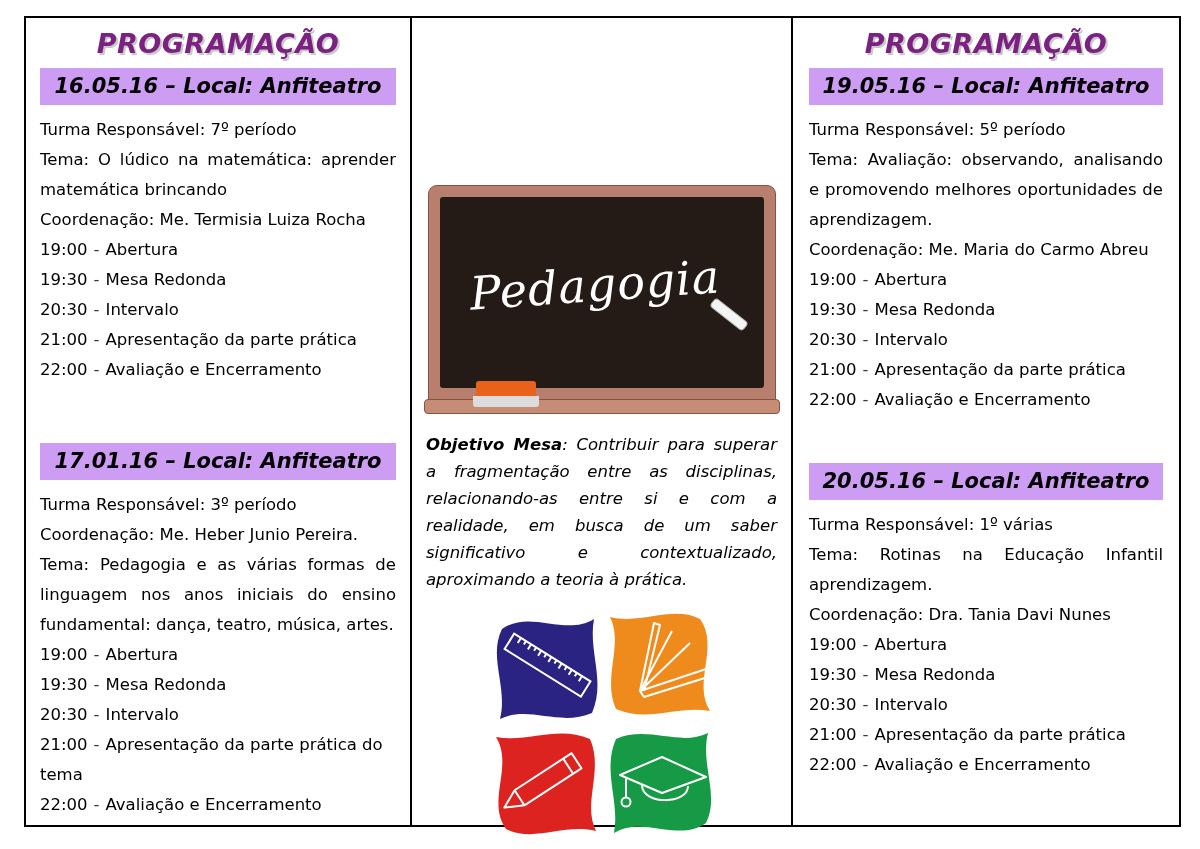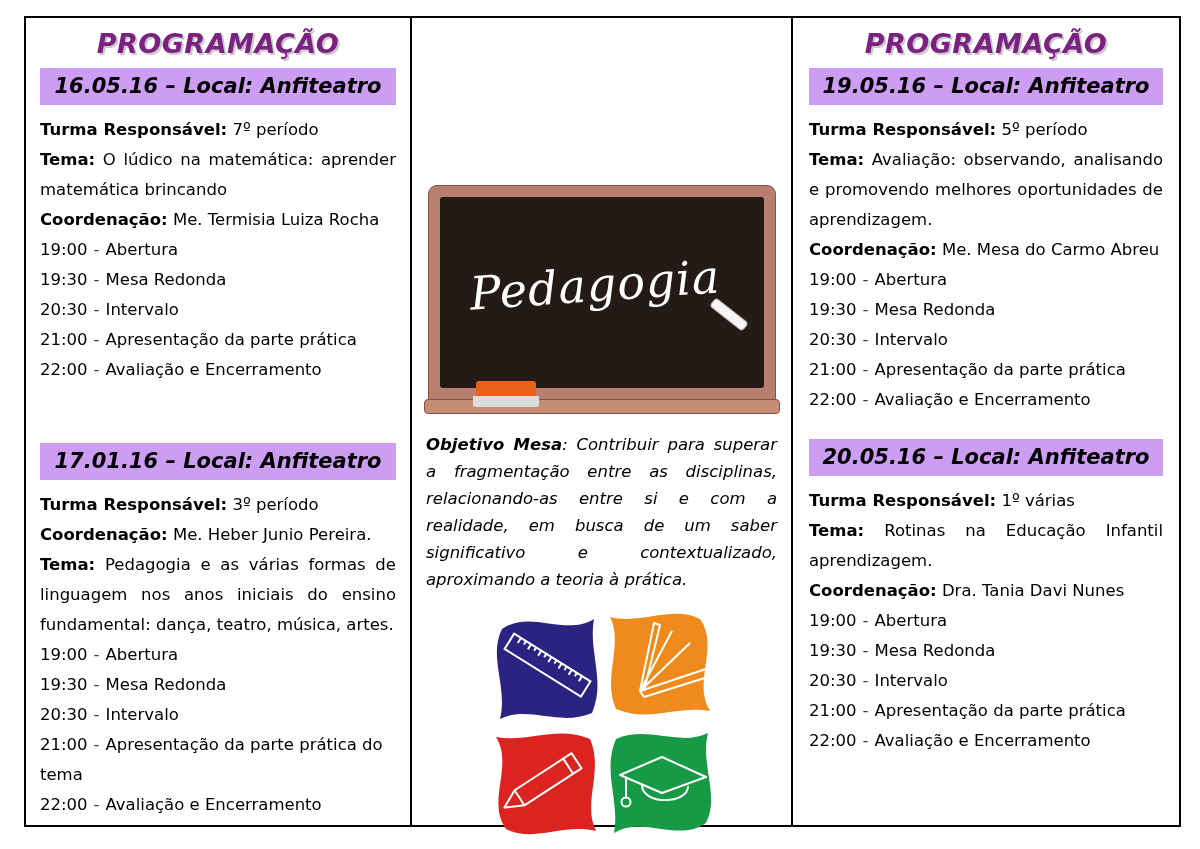--- a/index.html
+++ b/index.html
@@ -7,24 +7,24 @@
   .sheet{position:relative;width:1200px;height:849px;background:#fff;overflow:hidden;}
   .frame{position:absolute;left:24px;top:16px;width:1157px;height:811px;border:2px solid #000;box-sizing:border-box;display:flex;}
   .col{box-sizing:border-box;height:100%;}
   .col-left{width:386px;border-right:2px solid #000;padding:0 12px;}
   .col-mid{width:381px;border-right:2px solid #000;padding:0;}
   .col-right{flex:1;padding:0 14px;}
 
   .prog-title{margin:10px 0 0;text-align:center;font-size:27px;font-weight:bold;font-style:italic;color:#7b2182;text-shadow:2px 2px 0 #c9c9c9;letter-spacing:.5px;line-height:32px;}
   .band{margin:8px 2px 0;background:#cc9df2;text-align:center;font-size:21px;font-weight:bold;line-height:25px;padding:6px 0;font-style:italic;}
   .band.gap-lg{margin-top:58px;}
-  .band.gap-md{margin-top:24px;}
+  .band.gap-md{margin-top:48px;}
   .body-block{margin-top:10px;}
   .line{margin:0 2px;font-size:16.5px;line-height:30px;text-align:justify;}
-  .line b{font-weight:bold;}
+  .line b{font-weight:normal;}
   .sched-row{margin:0 2px;font-size:16.5px;line-height:30px;}
   .dash{color:#3a3a3a;padding:0 6px;}
 
   
   .chalkboard{position:relative;width:348px;height:222px;margin:167px auto 0;background:#b97f6e;border:1px solid #8a5143;border-radius:9px;box-sizing:border-box;padding:11px 11px 18px;}
   .board-surface{position:relative;width:100%;height:100%;background:#241b16;border-radius:3px;overflow:visible;}
   .board-word{position:absolute;left:0;right:14px;top:46%;transform:translateY(-50%) rotate(-4deg);text-align:center;color:#fff;font-family:"DejaVu Serif","Liberation Serif",serif;font-style:italic;font-size:46px;letter-spacing:1px;}
   .chalk{position:absolute;right:14px;top:112px;width:40px;height:9px;background:#f4f4f4;border:1px solid #bbb;border-radius:4px;transform:rotate(38deg);}
   .eraser{position:absolute;left:36px;bottom:-8px;width:60px;height:15px;background:#e8621a;border-radius:3px 3px 0 0;}
   .eraser::after{content:"";position:absolute;left:-3px;top:15px;width:66px;height:11px;background:#dcdcdc;border-radius:0 0 3px 3px;}
@@ -122,21 +122,21 @@
       </div>
     </div>
 
     <div class="col col-right">
       <div class="prog-title">PROGRAMAÇÃO</div>
 
       <div class="band">19.05.16 – Local: Anfiteatro</div>
       <div class="body-block">
         <p class="line"><b>Turma Responsável:</b> <span>5º período</span></p>
         <p class="line"><b>Tema:</b> <span>Avaliação: observando, analisando e promovendo melhores oportunidades de aprendizagem.</span></p>
-        <p class="line"><b>Coordenação:</b> <span>Me. Mesa do Carmo Abreu</span></p>
+        <p class="line"><b>Coordenação:</b> <span>Me. Maria do Carmo Abreu</span></p>
         <p class="sched-row"><span>19:00</span><span class="dash">-</span><span>Abertura</span></p>
         <p class="sched-row"><span>19:30</span><span class="dash">-</span><span>Mesa Redonda</span></p>
         <p class="sched-row"><span>20:30</span><span class="dash">-</span><span>Intervalo</span></p>
         <p class="sched-row"><span>21:00</span><span class="dash">-</span><span>Apresentação da parte prática</span></p>
         <p class="sched-row"><span>22:00</span><span class="dash">-</span><span>Avaliação e Encerramento</span></p>
       </div>
 
       <div class="band gap-md">20.05.16 – Local: Anfiteatro</div>
       <div class="body-block">
         <p class="line"><b>Turma Responsável:</b> <span>1º várias</span></p>

